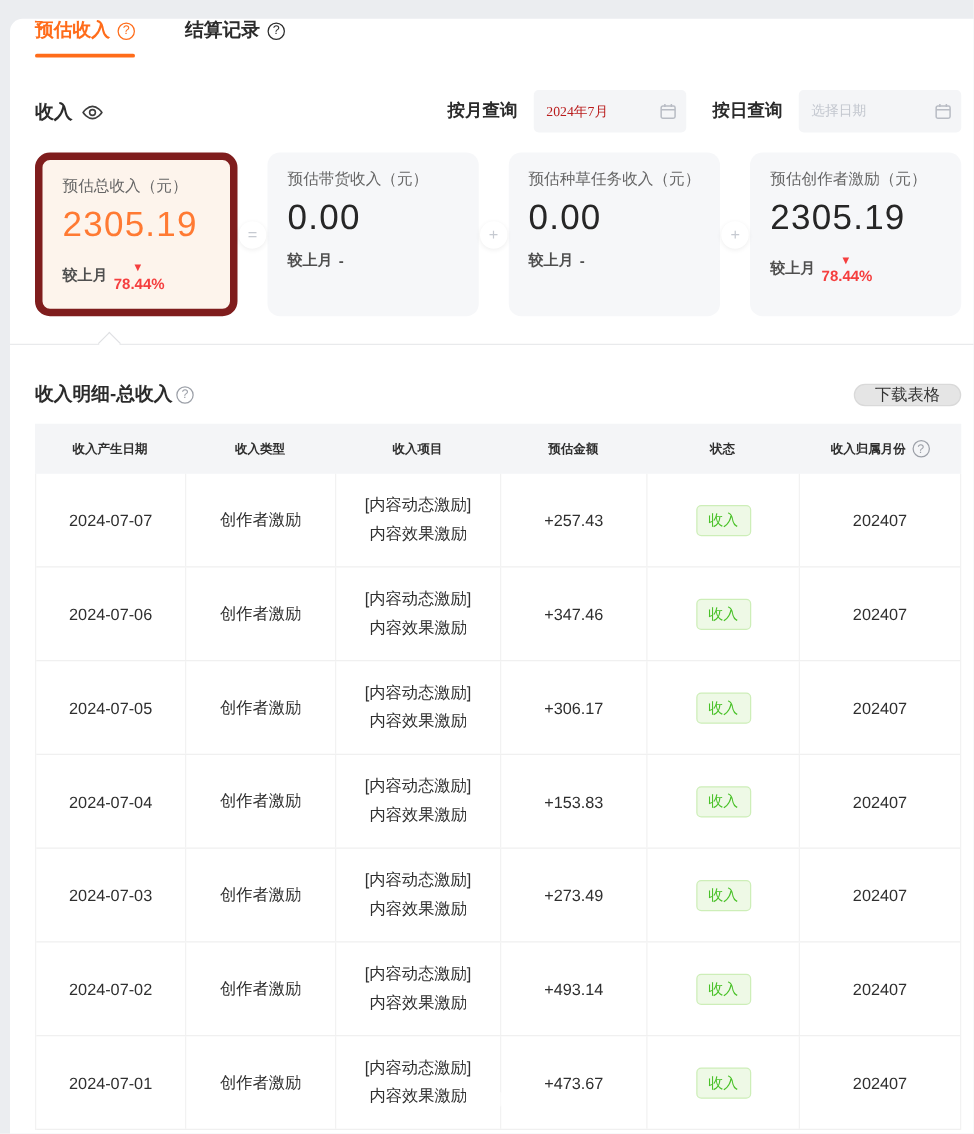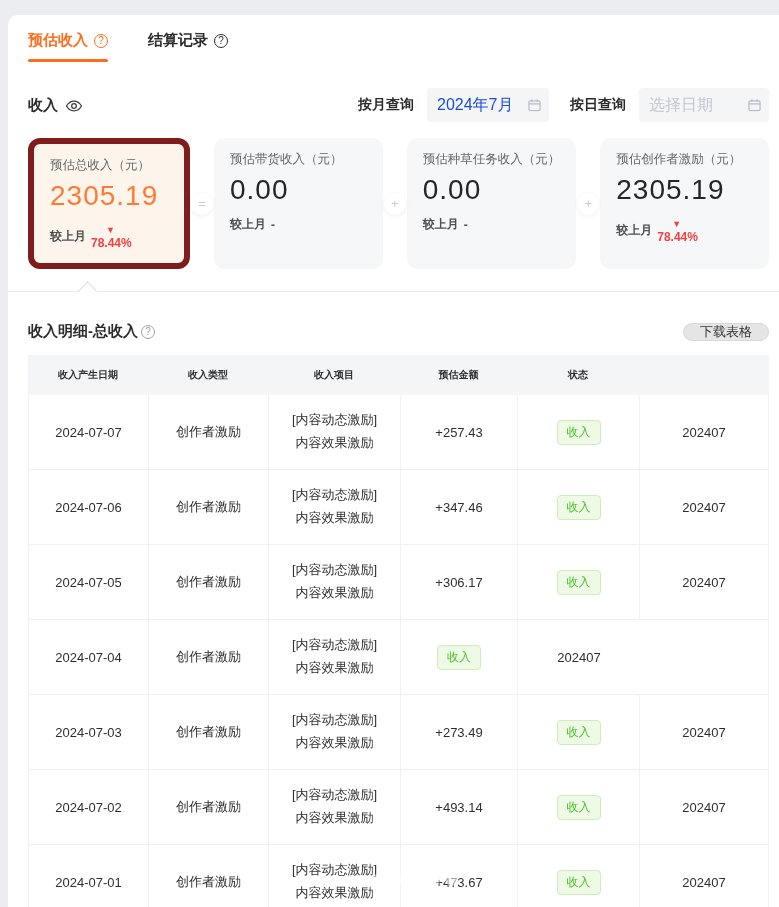--- a/index.html
+++ b/index.html
@@ -9,21 +9,21 @@
     background:#ebedf0;
     font-family:"Liberation Sans","DejaVu Sans",sans-serif;
     color:#2b2b2b;
   }
   .page {
     position:absolute; left:8px; top:15px; width:771px; height:892px;
     background:#fff; border-top-left-radius:10px;
   }
 
   
-  .tabs { display:flex; gap:40px; padding:16px 20px 0 20px; }
+  .tabs { display:flex; gap:40px; padding:0 20px 0 20px; }
   .tab {
     display:flex; align-items:center; gap:6px;
     font-size:15px; font-weight:700; color:#2b2b2b;
     padding-bottom:12px; position:relative; cursor:pointer;
   }
   .tab.active { color:#ff6c1a; }
   .tab.active::after {
     content:""; position:absolute; left:0; right:0; bottom:0;
     height:3px; border-radius:2px; background:#ff6c1a;
   }
@@ -39,21 +39,21 @@
   .toolbar { display:flex; align-items:center; justify-content:space-between; padding:26px 10px 0 20px; }
   .income-label { display:flex; align-items:center; gap:7px; font-size:15px; font-weight:700; }
   .eye-icon { display:inline-flex; cursor:pointer; margin-top:2px; }
   .filters { display:flex; align-items:center; gap:13px; }
   .filter-label { font-size:14px; font-weight:700; white-space:nowrap; }
   .filter-label.second { margin-left:8px; }
   .date-wrap { position:relative; }
   .date-input {
     width:122px; height:34px; border:none; outline:none;
     background:#f4f5f7; border-radius:4px; padding:0 28px 0 10px;
-    font-size:16px; color:#1d4ed8; font-family:Liberation Sans, sans-serif;
+    font-size:11px; color:#b91c1c; font-family:Liberation Serif, serif;
   }
   .date-input.day { width:130px; }
   .date-input::placeholder { color:#c3c7cf; }
   .cal-icon { position:absolute; right:8px; top:50%; transform:translateY(-50%); display:inline-flex; }
 
   
   .cards { display:flex; align-items:stretch; padding:16px 10px 0 20px; }
   .card {
     background:#f6f7f9; border-radius:10px; padding:13px 16px; flex:1; cursor:pointer;
   }
@@ -235,20 +235,24 @@
     <button class="download-btn">下载表格</button>
   </div>
 
   <div class="table">
     <div class="thead">
       <div class="th">收入产生日期</div>
       <div class="th">收入类型</div>
       <div class="th">收入项目</div>
       <div class="th">预估金额</div>
       <div class="th">状态</div>
+      <div class="th">
+        <span>收入归属月份</span>
+        <span class="qmark gray"></span>
+      </div>
     </div>
     <div class="tbody">
         <div class="trow">
           <div class="tcell">2024-07-07</div>
           <div class="tcell">创作者激励</div>
           <div class="tcell project">
             <div>[内容动态激励]</div>
             <div>内容效果激励</div>
           </div>
           <div class="tcell">+257.43</div>
@@ -283,20 +287,21 @@
           </div>
           <div class="tcell">202407</div>
         </div>
         <div class="trow">
           <div class="tcell">2024-07-04</div>
           <div class="tcell">创作者激励</div>
           <div class="tcell project">
             <div>[内容动态激励]</div>
             <div>内容效果激励</div>
           </div>
+          <div class="tcell">+153.83</div>
           <div class="tcell">
             <span class="badge">收入</span>
           </div>
           <div class="tcell">202407</div>
         </div>
         <div class="trow">
           <div class="tcell">2024-07-03</div>
           <div class="tcell">创作者激励</div>
           <div class="tcell project">
             <div>[内容动态激励]</div>

